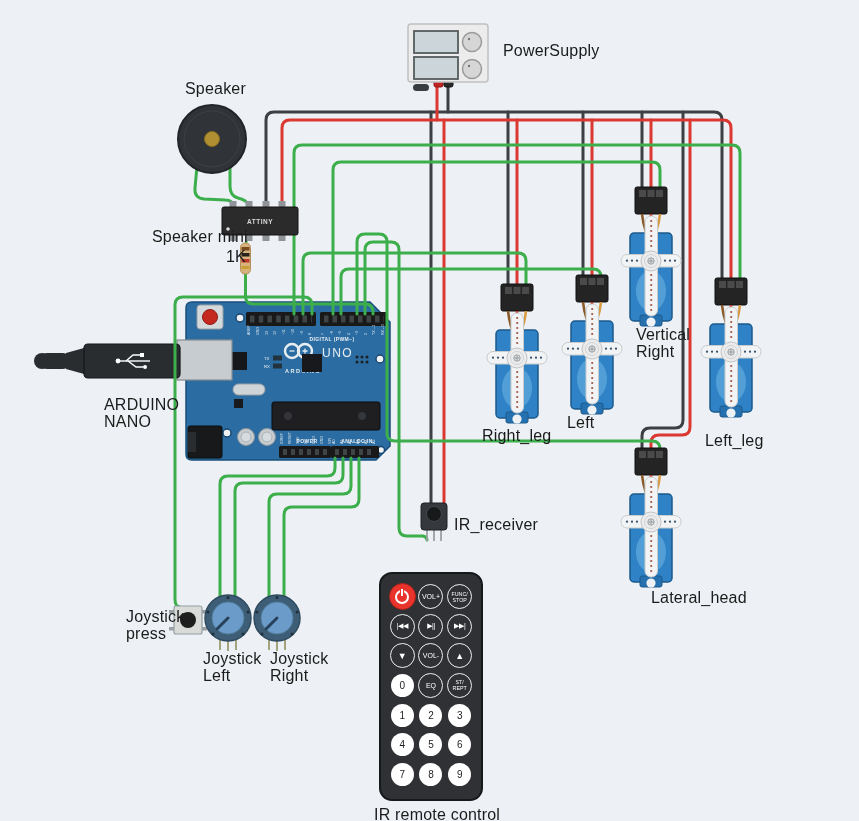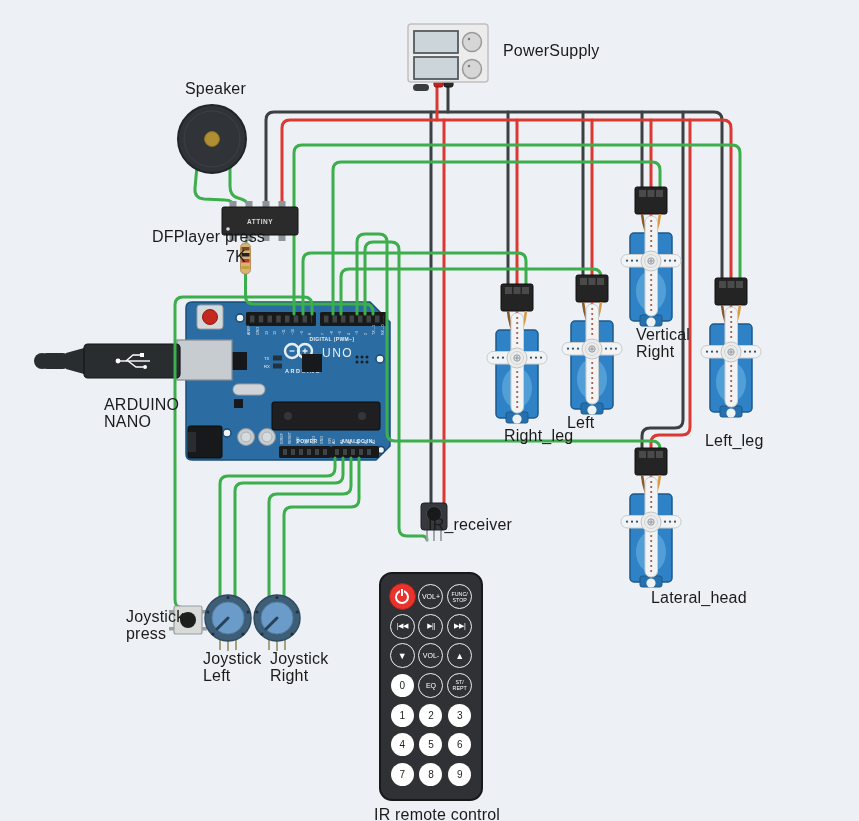--- a/index.html
+++ b/index.html
@@ -368,31 +368,31 @@
         <div class="rbtn white">5</div>
         <div class="rbtn white">6</div>
         <div class="rbtn white">7</div>
         <div class="rbtn white">8</div>
         <div class="rbtn white">9</div>
       </div>
 </div>
 
 <div class="lbl" style="left:503px;top:42px">PowerSupply</div>
 <div class="lbl" style="left:185px;top:80px">Speaker</div>
-<div class="lbl" style="left:152px;top:228px">DFPlayer press</div>
-<div class="lbl" style="left:226px;top:248px">7K</div>
+<div class="lbl" style="left:152px;top:228px">Speaker mini</div>
+<div class="lbl" style="left:226px;top:248px">1K</div>
 <div class="lbl" style="left:104px;top:396px">ARDUINO
 NANO</div>
-<div class="lbl" style="left:504px;top:427px">Right_leg</div>
+<div class="lbl" style="left:482px;top:427px">Right_leg</div>
 <div class="lbl" style="left:567px;top:414px">Left</div>
 <div class="lbl" style="left:636px;top:326px">Vertical
 Right</div>
 <div class="lbl" style="left:705px;top:432px">Left_leg</div>
 <div class="lbl" style="left:651px;top:589px">Lateral_head</div>
-<div class="lbl" style="left:428px;top:516px">IR_receiver</div>
+<div class="lbl" style="left:454px;top:516px">IR_receiver</div>
 <div class="lbl" style="left:126px;top:608px">Joystick
 press</div>
 <div class="lbl" style="left:203px;top:650px">Joystick
 Left</div>
 <div class="lbl" style="left:270px;top:650px">Joystick
 Right</div>
 <div class="lbl" style="left:374px;top:806px">IR  remote  control</div>
 
 </div>
 

